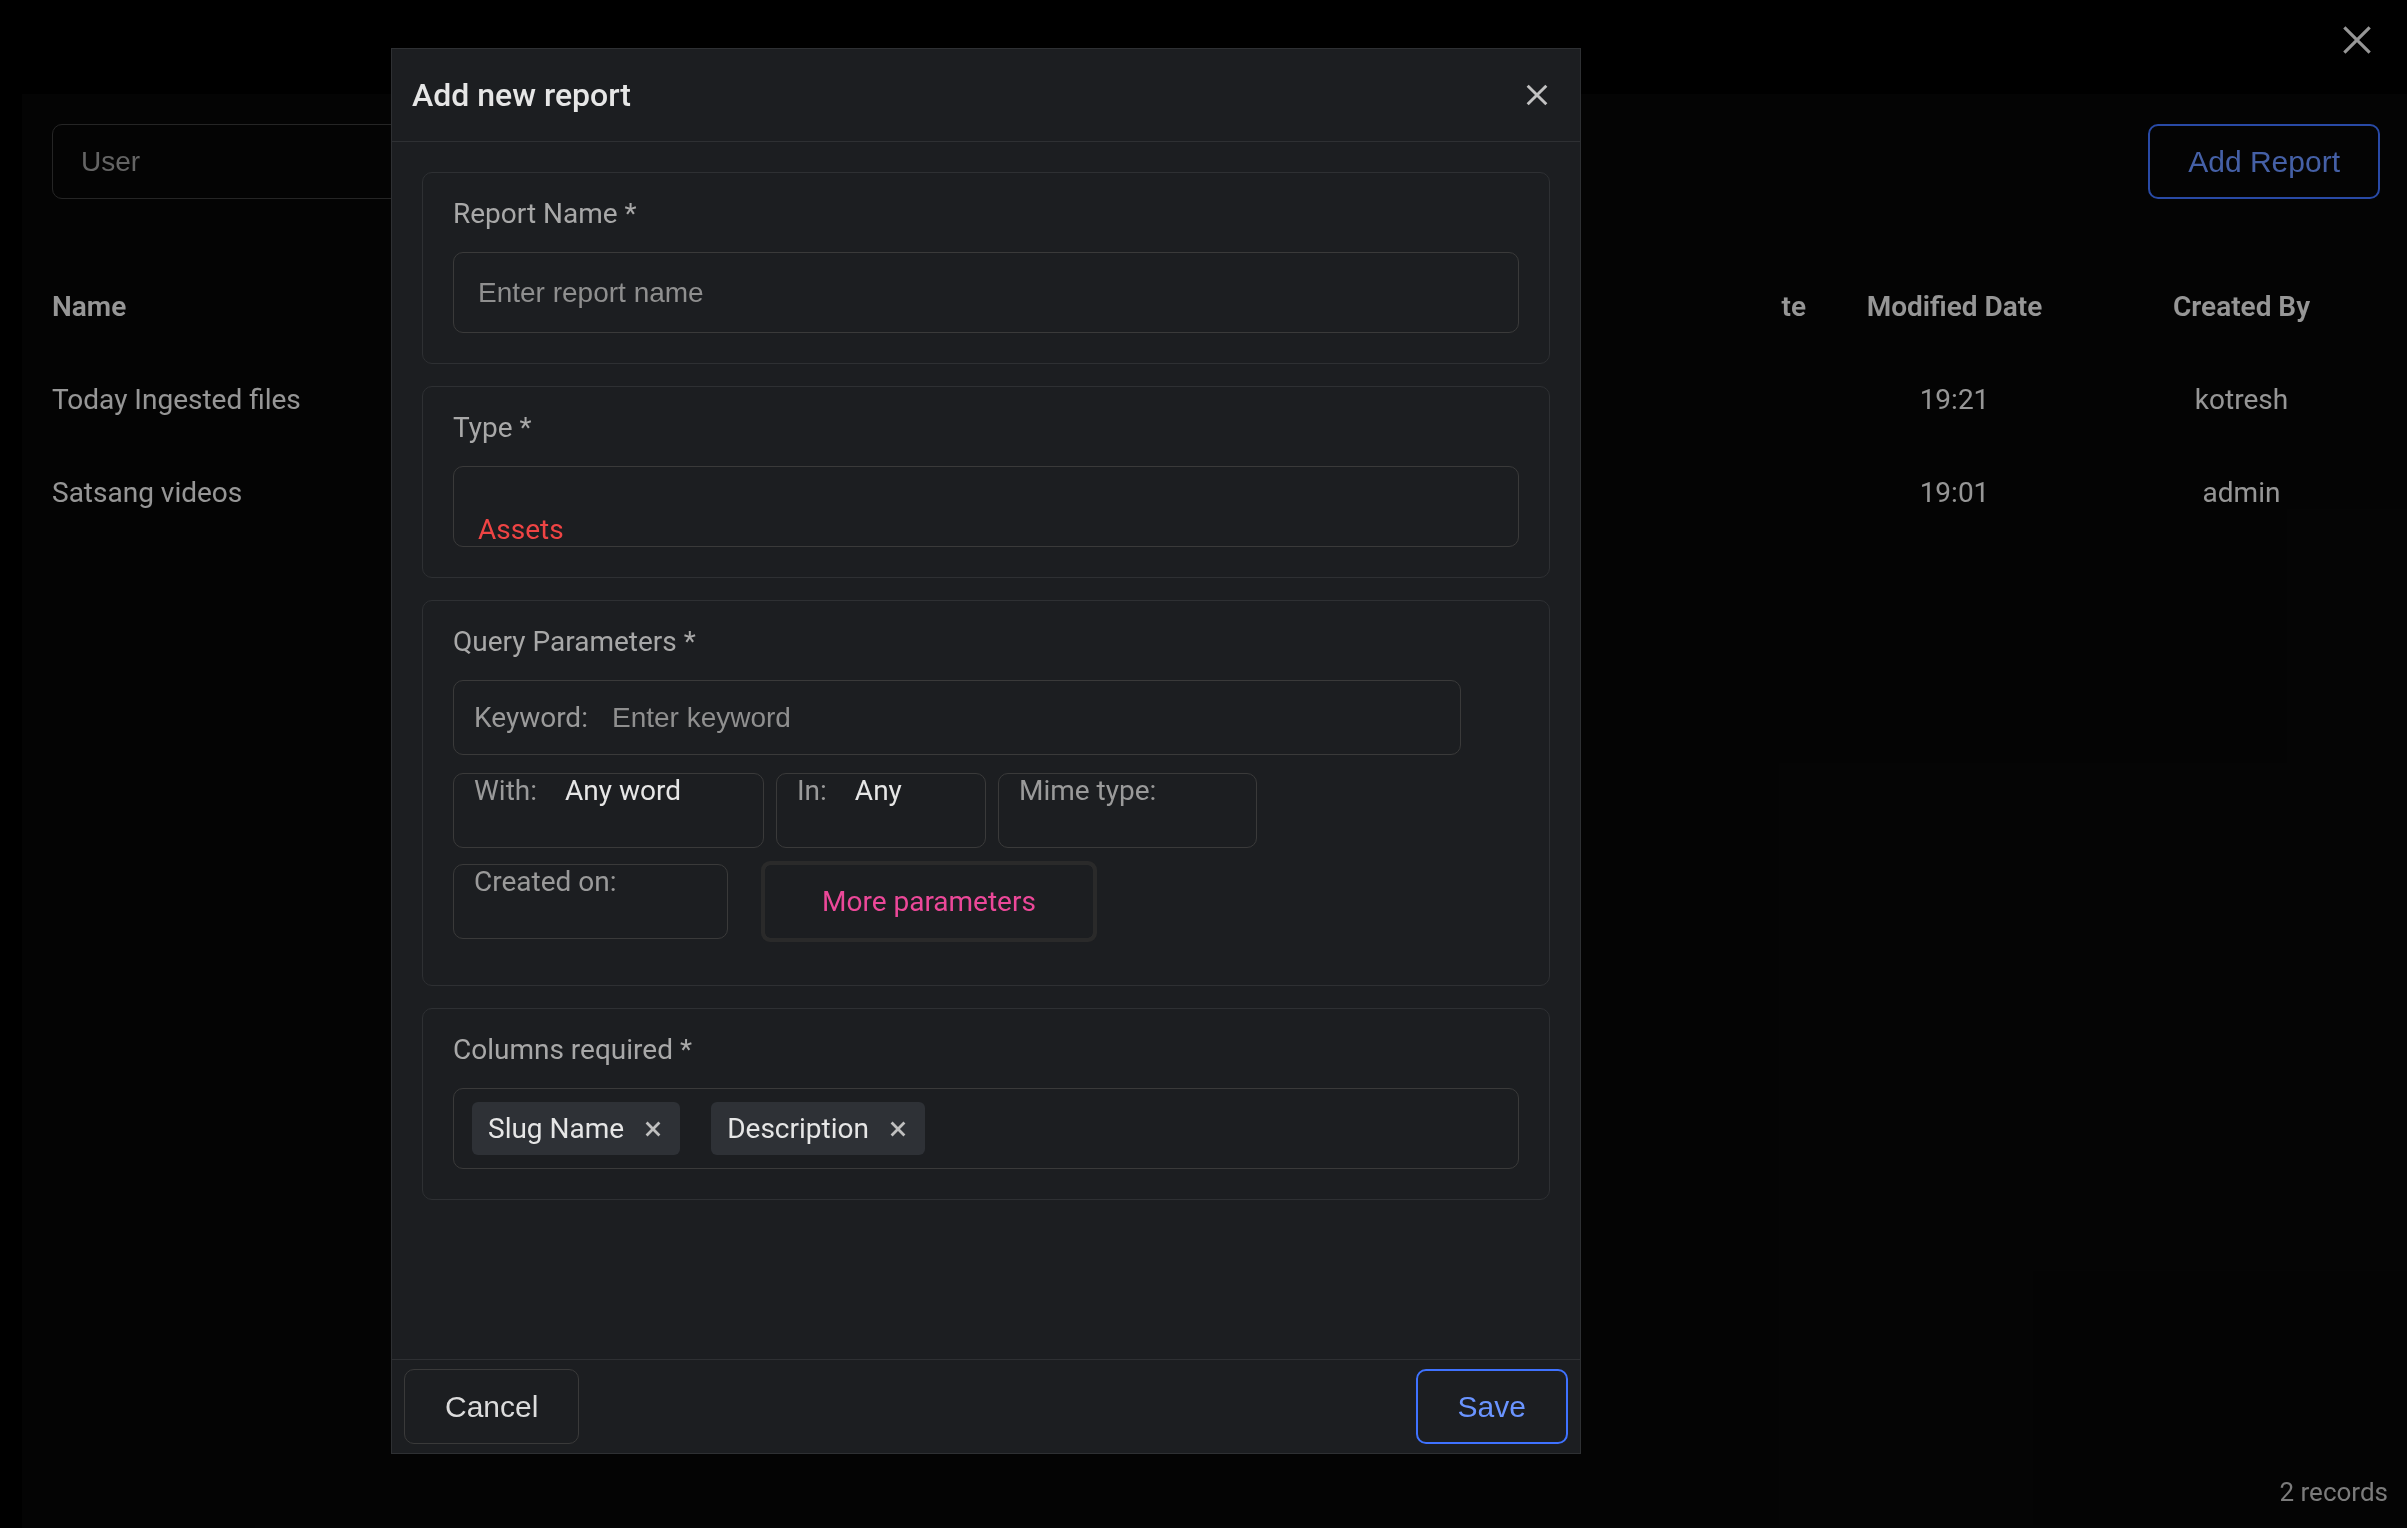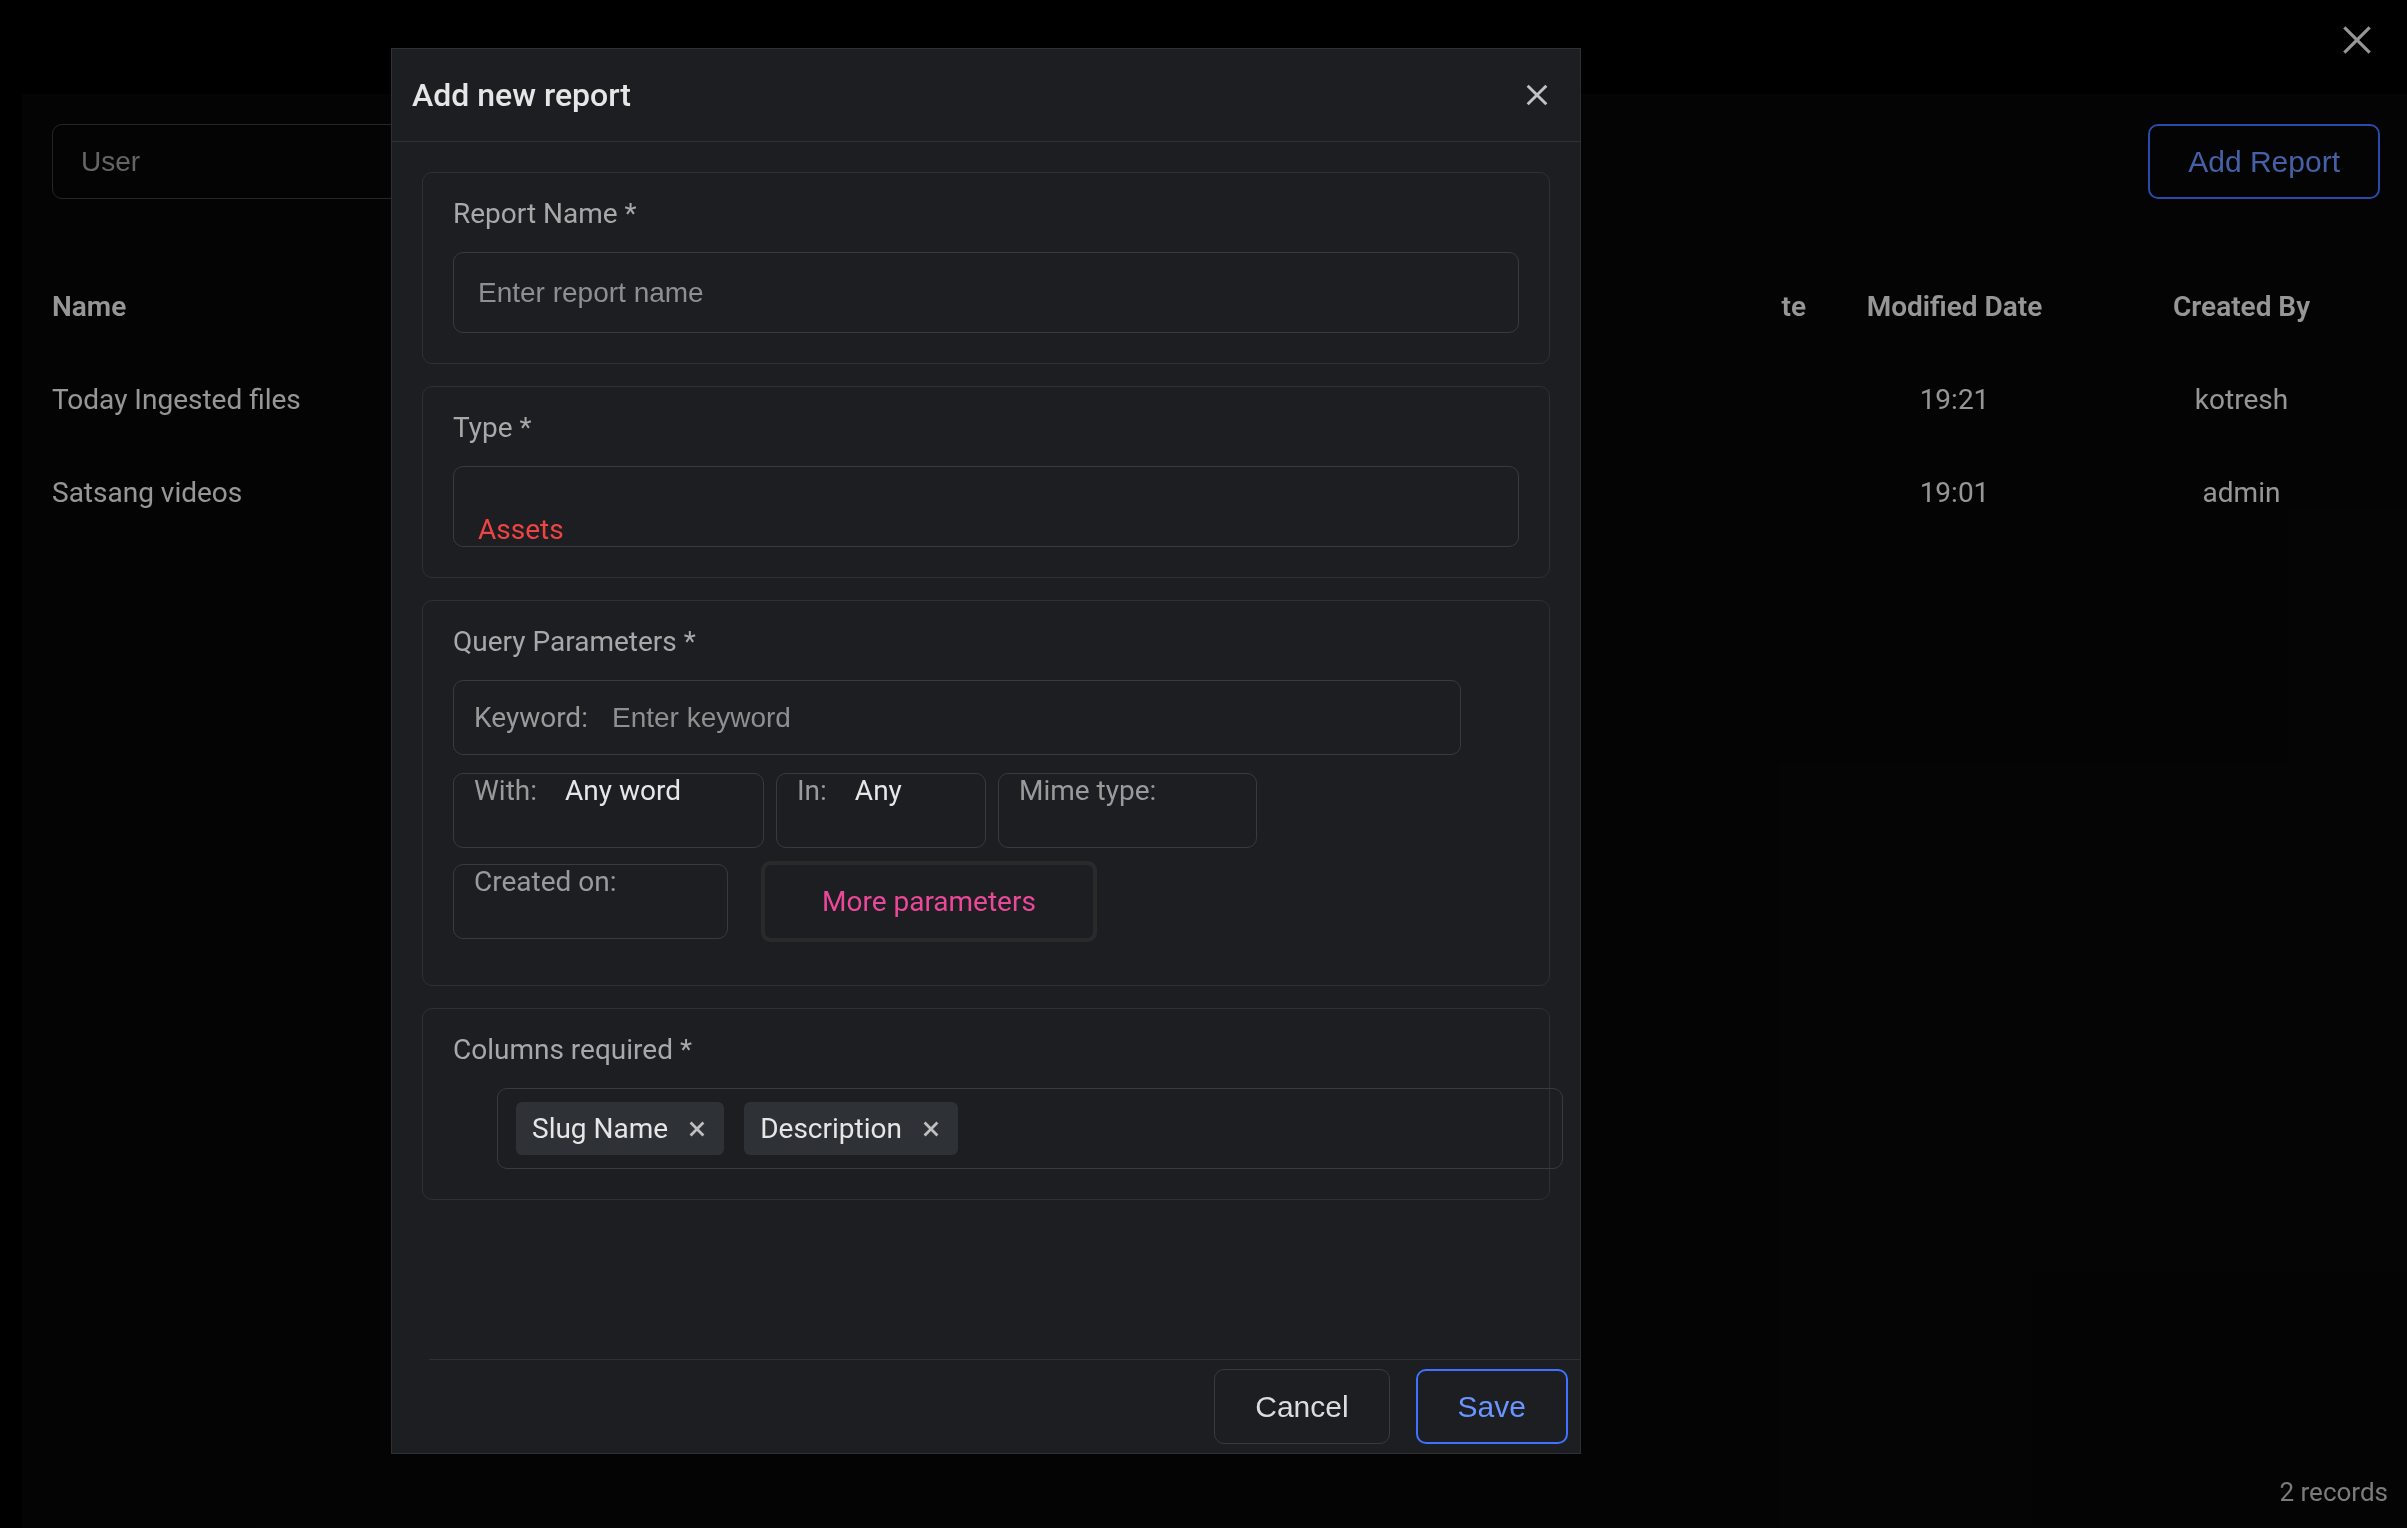--- a/index.html
+++ b/index.html
@@ -254,23 +254,22 @@
   }
 
   
   .tags-wrap {
     width: 100%;
     min-height: 81px;
     border: 1px solid #3a3a3a;
     border-radius: 10px;
     display: flex;
     align-items: center;
-    gap: 20px;
+    gap: 31px;
     padding: 12px 18px;
-    margin-left: 44px;
   }
   .tag {
     display: flex;
     align-items: center;
     background: #2e3136;
     border-radius: 6px;
     padding: 10px 16px;
     font-size: 28px;
     color: #e6e6e6;
   }
@@ -280,24 +279,23 @@
     display: flex;
     align-items: center;
   }
   .tag .tag-x svg { width: 22px; height: 22px; stroke: #bfbfbf; stroke-width: 3; }
 
   .modal-footer {
     height: 94px;
     border-top: 1px solid #2e3033;
     display: flex;
     align-items: center;
-    justify-content: flex-end;
+    justify-content: space-between;
     gap: 26px;
     padding: 0 12px;
-    margin-left: 37px;
   }
   .btn {
     height: 75px;
     padding: 0 40px;
     border-radius: 10px;
     font-size: 30px;
     cursor: pointer;
     display: flex;
     align-items: center;
   }

